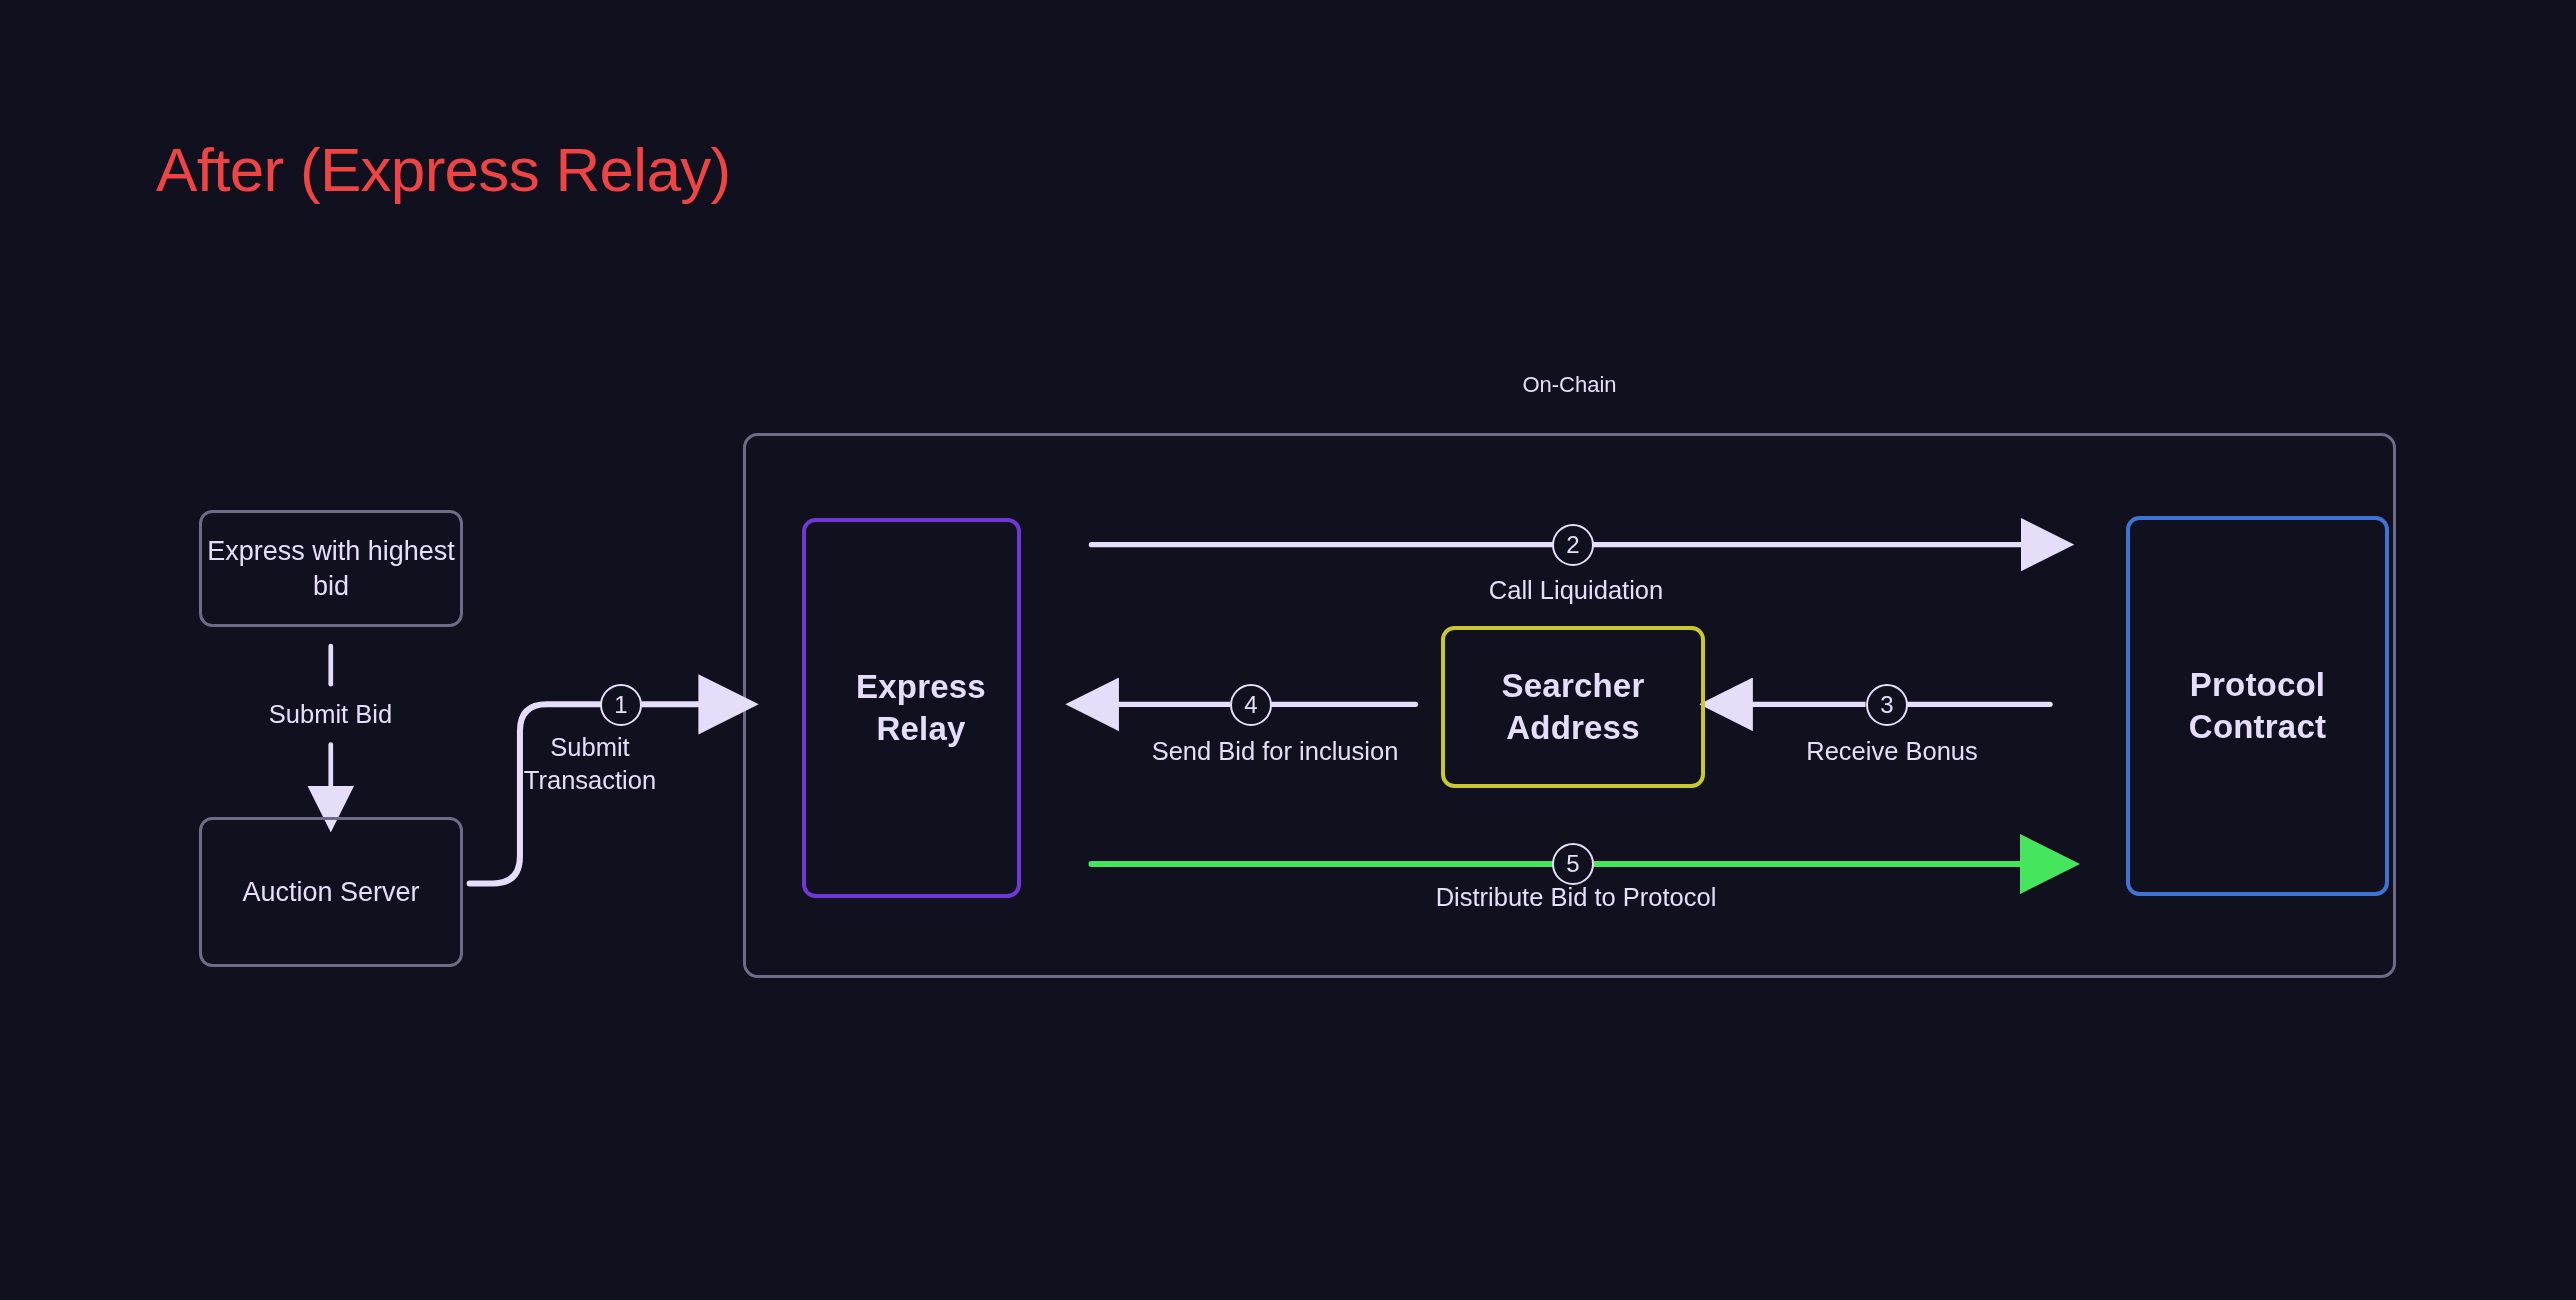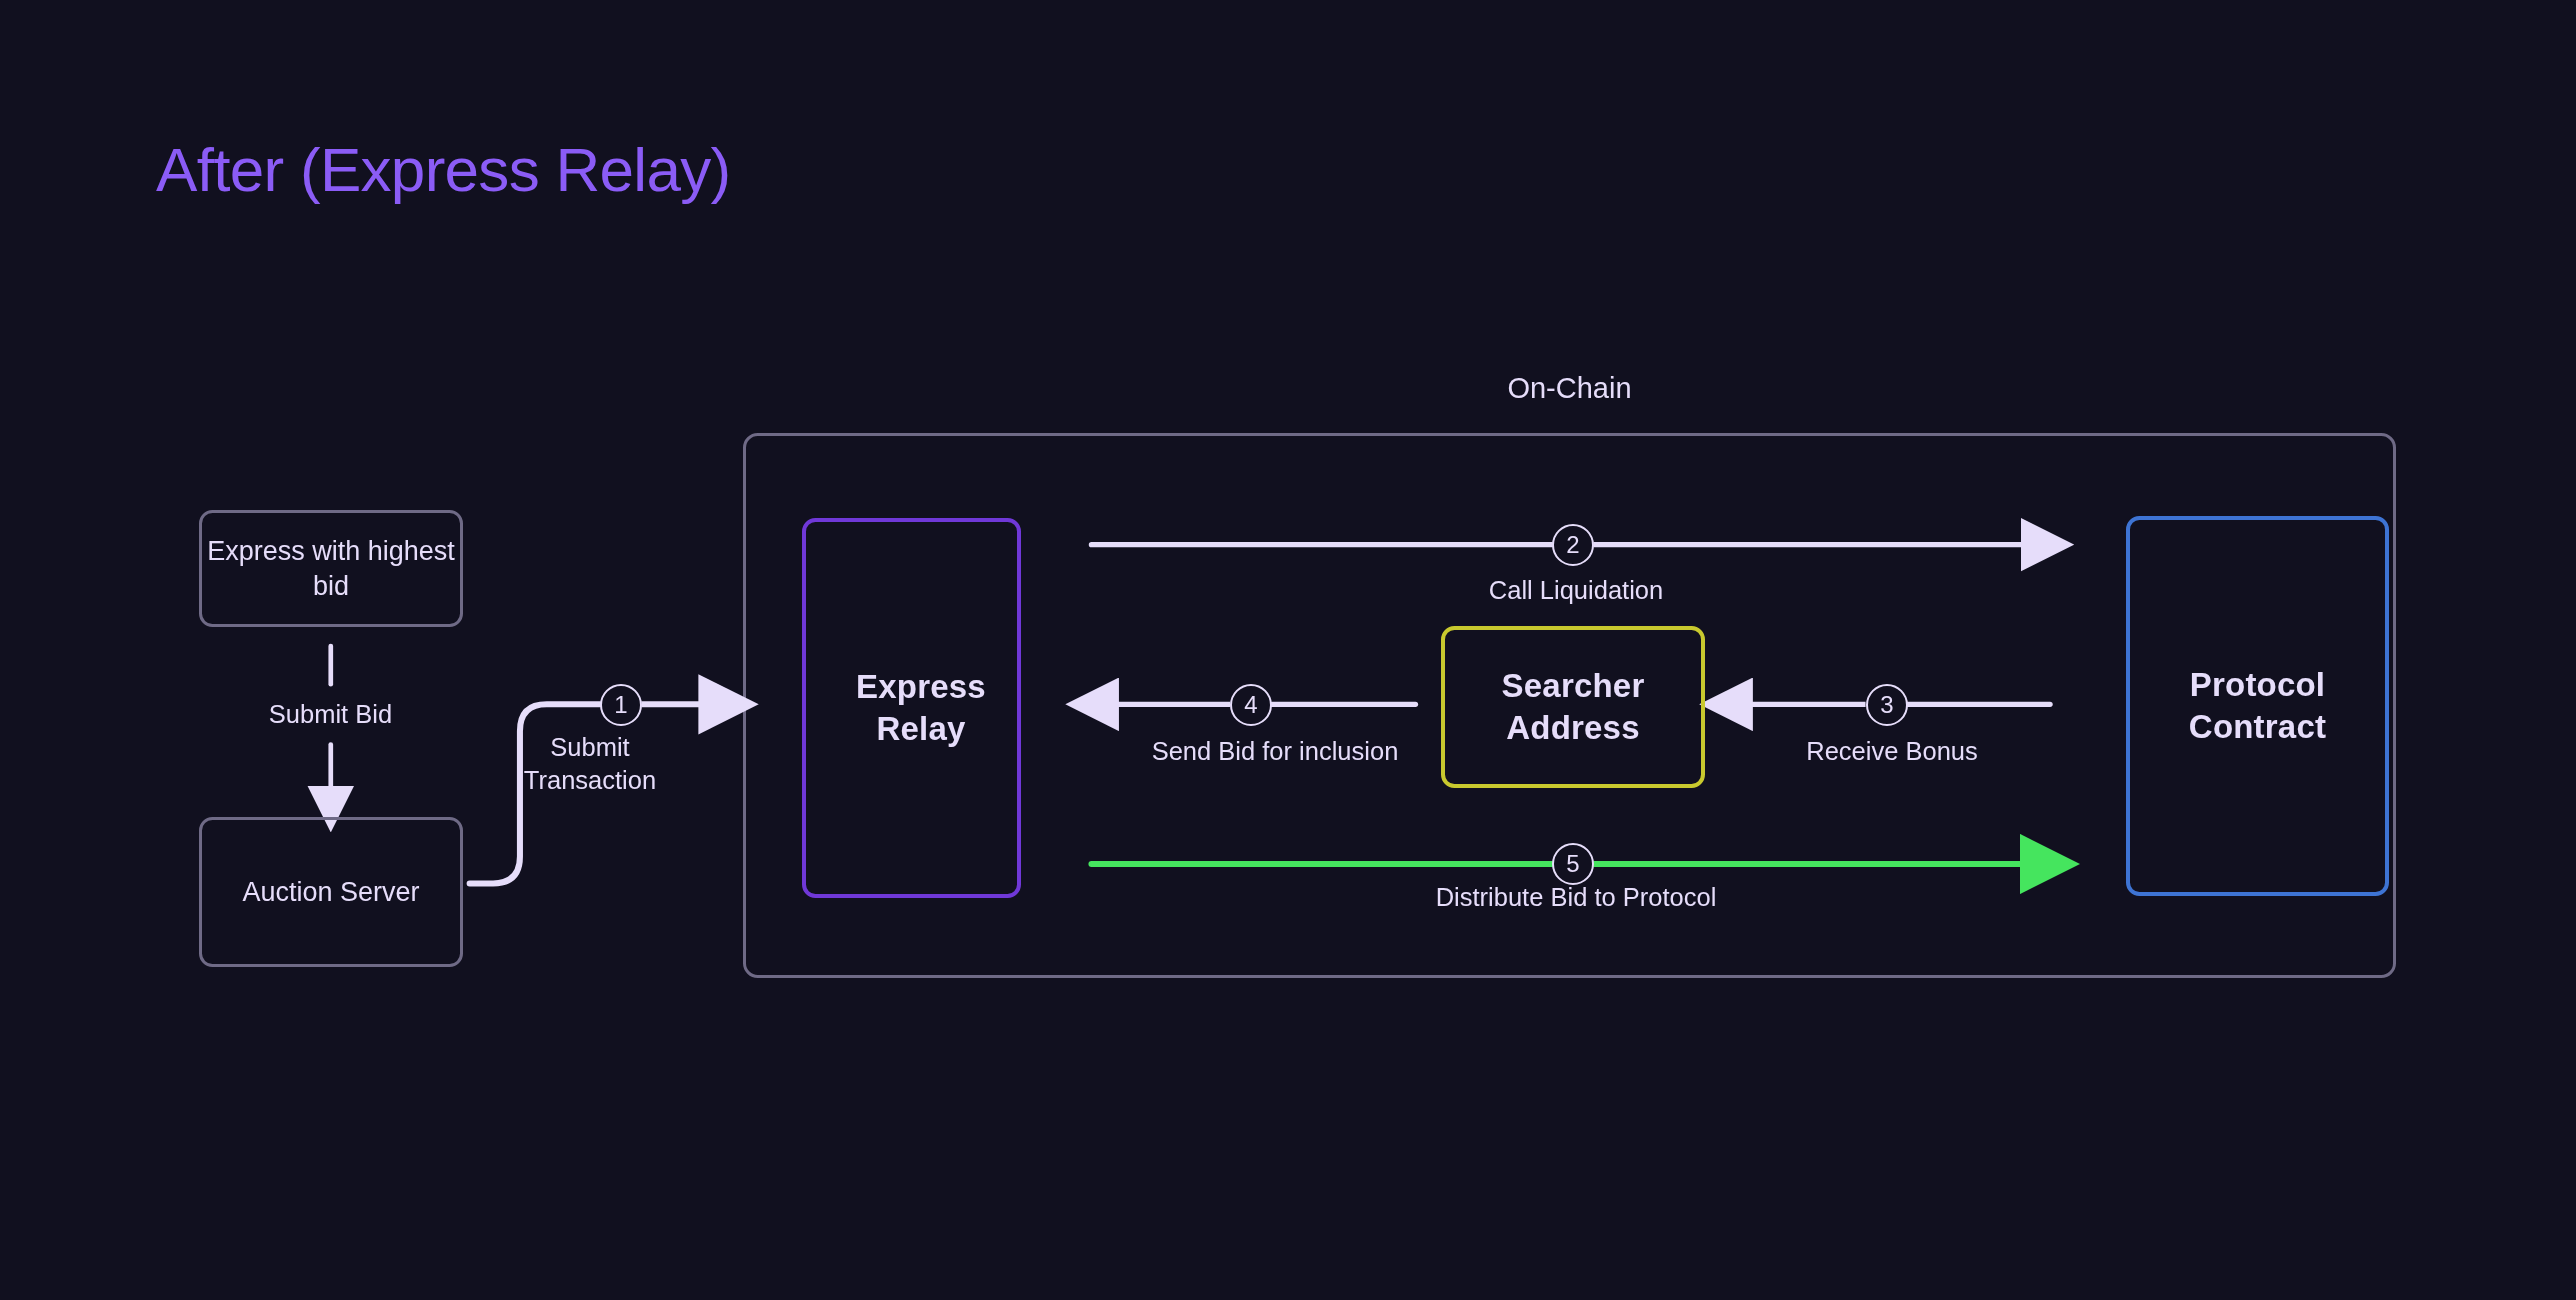--- a/index.html
+++ b/index.html
@@ -17,21 +17,21 @@
   }
 
   
   #page-title {
     position: absolute;
     left: 156px;
     top: 134px;
     font-size: 62px;
     font-weight: 400;
     letter-spacing: -0.7px;
-    color: #8b5cf6;
+    color: #ef4444;
     white-space: nowrap;
   }
 
   
   #wires {
     position: absolute;
     left: 0;
     top: 0;
     width: 2576px;
     height: 1300px;
@@ -93,21 +93,21 @@
     width: 1653px; height: 545px;
     box-sizing: border-box;
     border: 3.4px solid #6f6a86;
     border-radius: 14.8px;
   }
   #onchain-label {
     position: absolute;
     left: 743px; top: 372px;
     width: 1653px;
     text-align: center;
-    font-size: 29px;
+    font-size: 22px;
     color: #e6ddfa;
   }
 
   
   .edge-label {
     position: absolute;
     color: #e6ddfa;
     font-size: 25.5px;
     line-height: 1.3;
     text-align: center;

